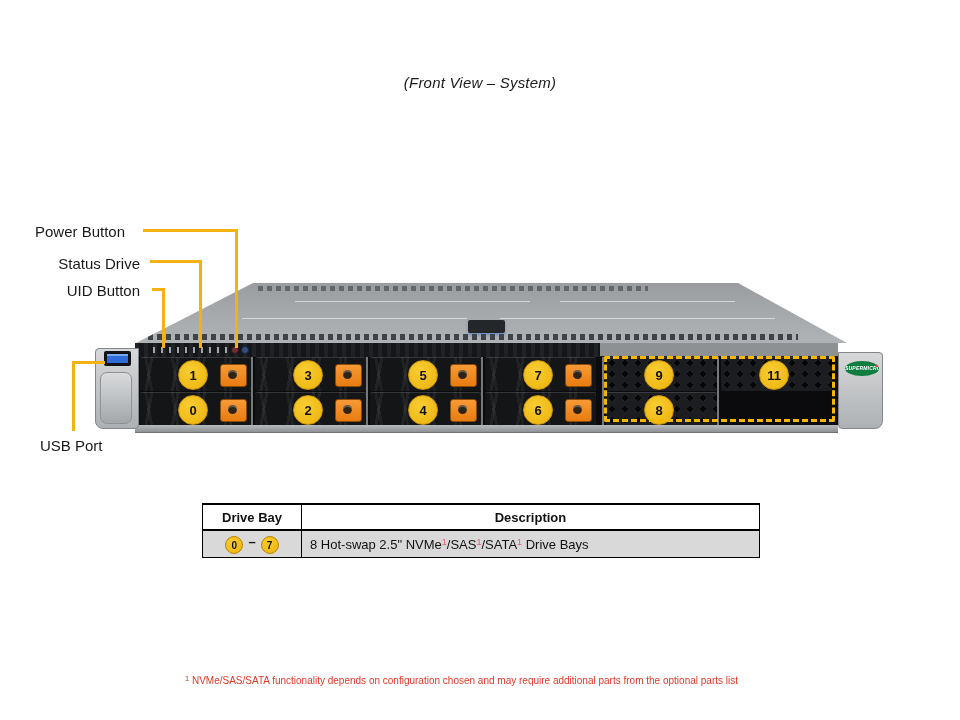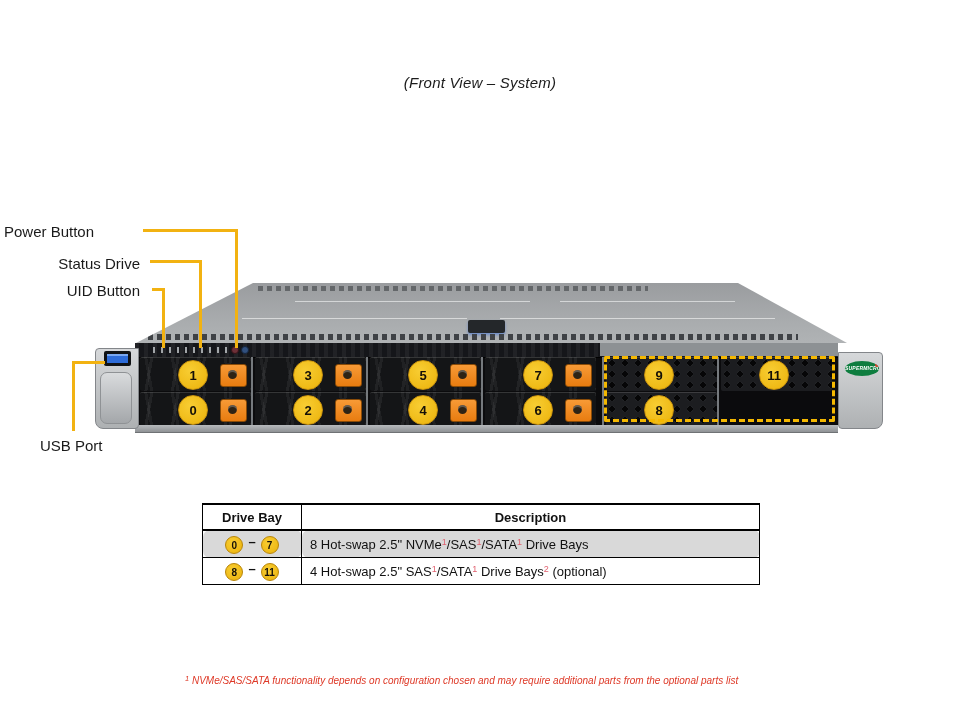--- a/index.html
+++ b/index.html
@@ -3,21 +3,21 @@
 <meta charset="utf-8">
 <style>
   html,body{margin:0;padding:0;background:#fff;}
   .page{position:relative;width:960px;height:720px;background:#fff;overflow:hidden;
         font-family:"Liberation Sans",sans-serif;color:#111;}
   .title{position:absolute;left:0;top:74px;width:960px;text-align:center;
          font-size:15px;font-style:italic;color:#1c1c1c;letter-spacing:.2px;}
 
   
   .callout-label{position:absolute;font-size:15px;color:#1a1a1a;white-space:nowrap;text-align:right;}
-  .lbl-power {left:4px;top:223px;width:120px;text-align:left;}
+  .lbl-power {left:20px;top:223px;width:120px;text-align:center;}
   .lbl-status{left:20px;top:255px;width:120px;text-align:right;}
   .lbl-uid   {left:20px;top:282px;width:120px;text-align:right;}
   .lbl-usb   {left:40px;top:437px;}
 
   
   .cline{position:absolute;background:#F2B211;z-index:10;}
   .pw-h{left:143px;top:229px;width:95px;height:3px;}
   .pw-v{left:235px;top:229px;width:3px;height:119px;}
   .st-h{left:150px;top:260px;width:52px;height:3px;}
   .st-v{left:199px;top:260px;width:3px;height:88px;}
@@ -97,31 +97,31 @@
 
   
   .bay-table{position:absolute;left:202px;top:503px;width:558px;border-collapse:collapse;
        font-size:13px;color:#111;table-layout:fixed;}
   .bay-table th,.bay-table td{border:1px solid #000;}
   .bay-table th{border-top:2.5px solid #000;border-bottom:2.5px solid #000;
        height:22px;font-weight:bold;text-align:center;margin-left:7px;}
   .bay-table td{height:24px;}
   .col-bay{width:96px;}
   td.bay-cell{text-align:center;}
-  tr.shaded td{background:#D9D9D9;border-radius:7px;}
+  tr.shaded td{background:#D9D9D9;}
   td.desc{padding-left:8px;}
   .tbadge{display:inline-flex;width:16px;height:16px;border-radius:50%;
        background:radial-gradient(circle at 40% 35%,#f8cd33,#efba16 70%,#e3a90e);
        border:1px solid #B8860B;font-size:10px;font-weight:bold;color:#151007;
        align-items:center;justify-content:center;vertical-align:-3px;}
   .tdash{font-weight:bold;margin:0 5px;}
   sup.red{color:#E0606E;font-size:9px;vertical-align:4px;line-height:0;}
 
   
-  .footnotes{position:absolute;left:185px;top:674px;color:#DE3826;font-size:10px;line-height:13.5px;font-style:italic;}
+  .footnotes{position:absolute;left:185px;top:674px;color:#DE3826;font-size:10px;line-height:13.5px;}
   .footnotes sup{font-size:7.5px;vertical-align:3px;line-height:0;}
 </style>
 </head>
 <body>
 
 <div class="page">
 
   <div class="title">(Front View – System)</div>
 
   <div class="callout-label lbl-power">Power Button</div>
@@ -239,25 +239,19 @@
       </tr>
     </thead>
     <tbody id="table-body">
   <tr class="shaded">
     <td class="bay-cell">
       <span class="tbadge from">0</span><span class="tdash">–</span><span class="tbadge to">7</span>
     </td>
     <td class="desc">8 Hot-swap 2.5" NVMe<sup class="red">1</sup>/SAS<sup class="red">1</sup>/SATA<sup class="red">1</sup> Drive Bays</td>
   </tr>
 
-  <tr>
-    <td class="bay-cell">
-      <span class="tbadge from">8</span><span class="tdash">–</span><span class="tbadge to">11</span>
-    </td>
-    <td class="desc">4 Hot-swap 2.5" SAS<sup class="red">1</sup>/SATA<sup class="red">1</sup> Drive Bays<sup class="red">2</sup> (optional)</td>
-  </tr>
 </tbody>
   </table>
 
   <div class="footnotes" id="footnotes">
       <div><sup>1</sup> NVMe/SAS/SATA functionality depends on configuration chosen and may require additional parts from the optional parts list</div>
     </div>
 </div>
 
 </body></html>

